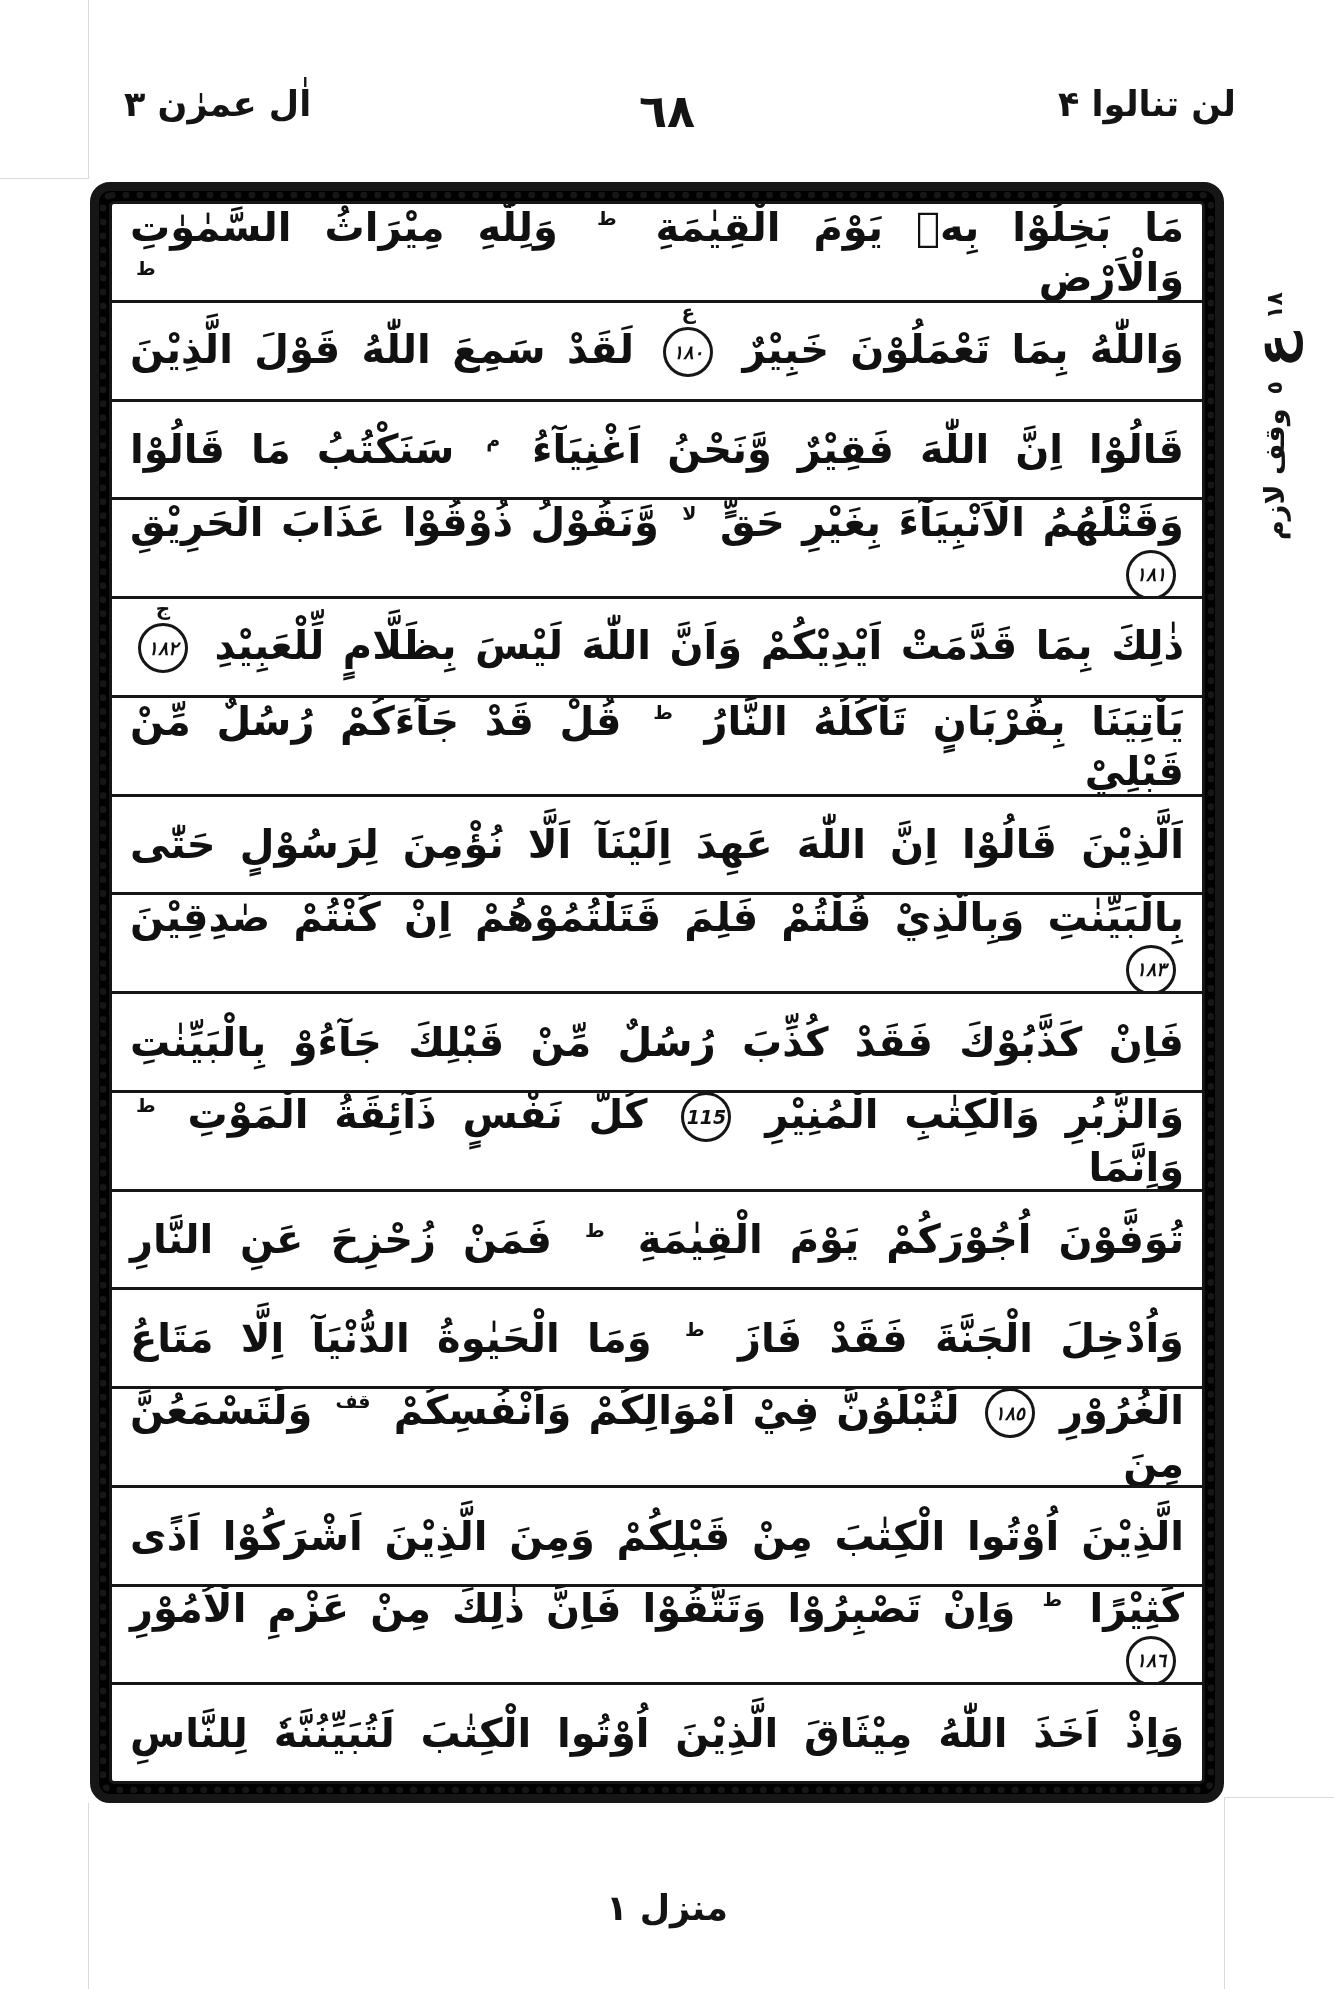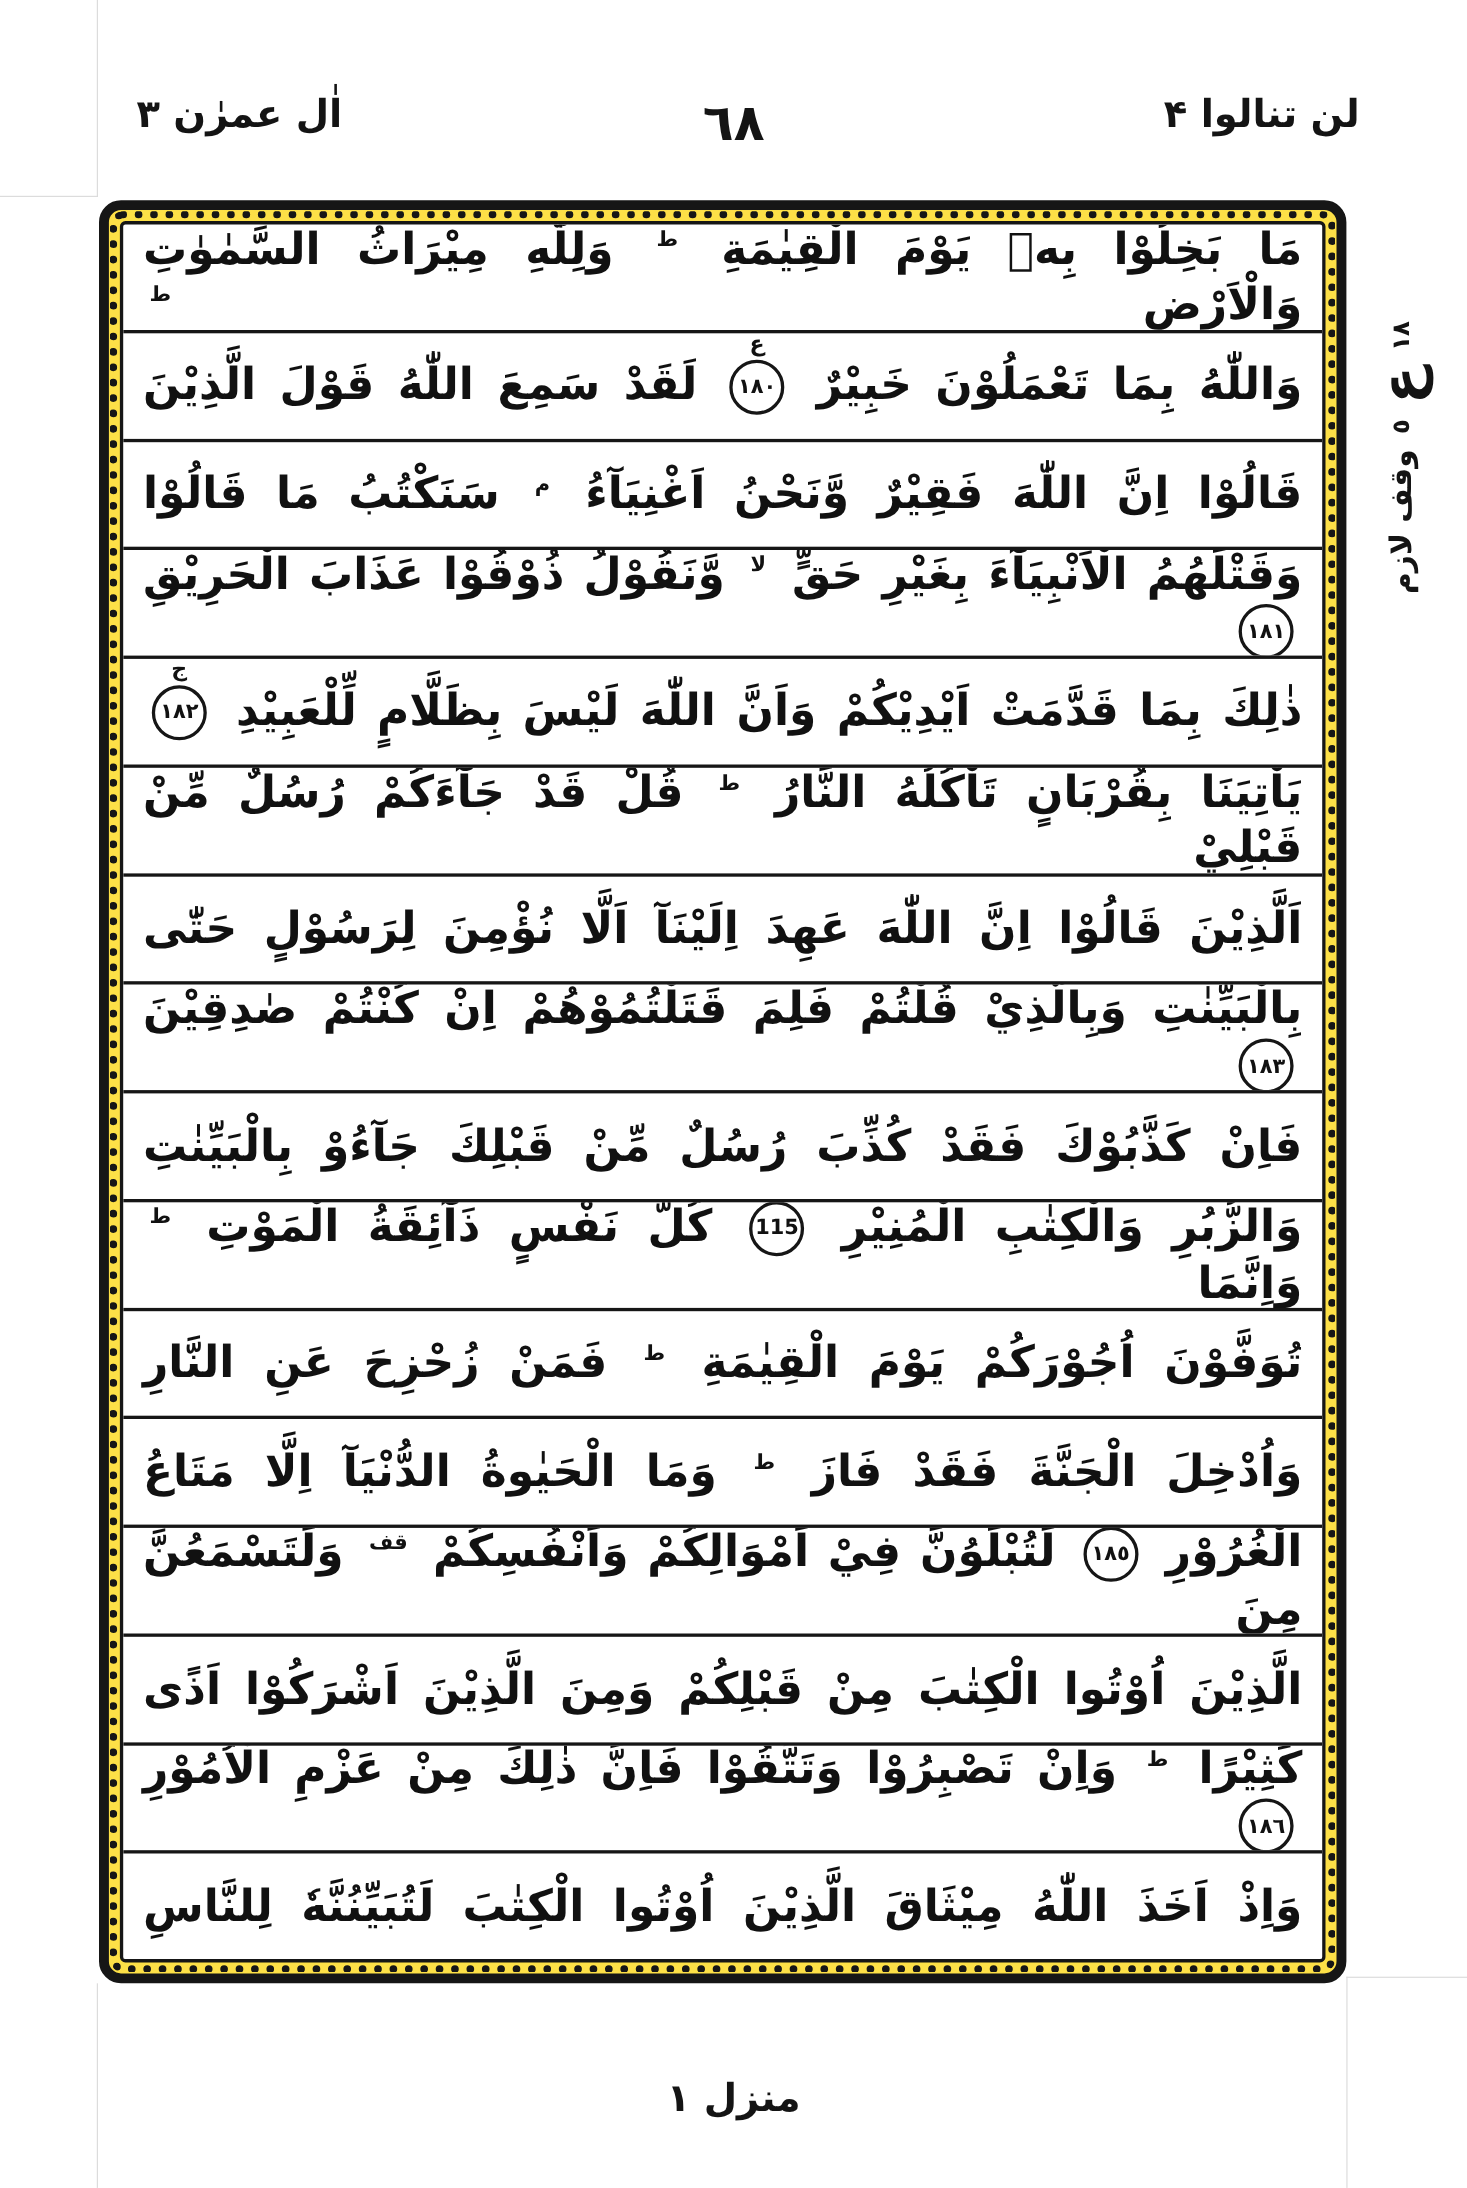--- a/index.html
+++ b/index.html
@@ -27,21 +27,21 @@
   }
 
   
   .frame-outer {
     position: absolute; left: 90px; top: 182px;
     width: 1134px; height: 1621px;
     box-sizing: border-box;
     border: 9px solid #161616;
     border-radius: 20px;
     padding: 1px;
-    background: #fde047;
+    background: #000000;
   }
   .frame-beads {
     width: 100%; height: 100%;
     box-sizing: border-box;
     border: 7px dotted #161616;
     border-radius: 12px;
     padding: 2px;
   }
   .frame-inner {
     width: 100%; height: 100%;
@@ -79,21 +79,21 @@
   .verse-circle {
     display: inline-flex; align-items: center; justify-content: center;
     width: 50px; height: 50px;
     box-sizing: border-box;
     border: 3px solid #161616;
     border-radius: 50%;
     vertical-align: middle;
     margin: 0 8px;
     position: relative;
   }
-  .verse-circle .vnum { font-size: 19px; font-weight: 700; line-height: 1; }
+  .verse-circle .vnum { font-size: 19px; font-weight: 700; line-height: 1; font-style: italic; }
   .verse-top {
     position: absolute; top: -28px; left: 50%;
     transform: translateX(-50%);
     font-size: 20px; font-weight: 700; line-height: 1;
   }
 
   
   .margin-note {
     position: absolute; right: 28px; top: 258px;
     width: 64px; height: 315px;

